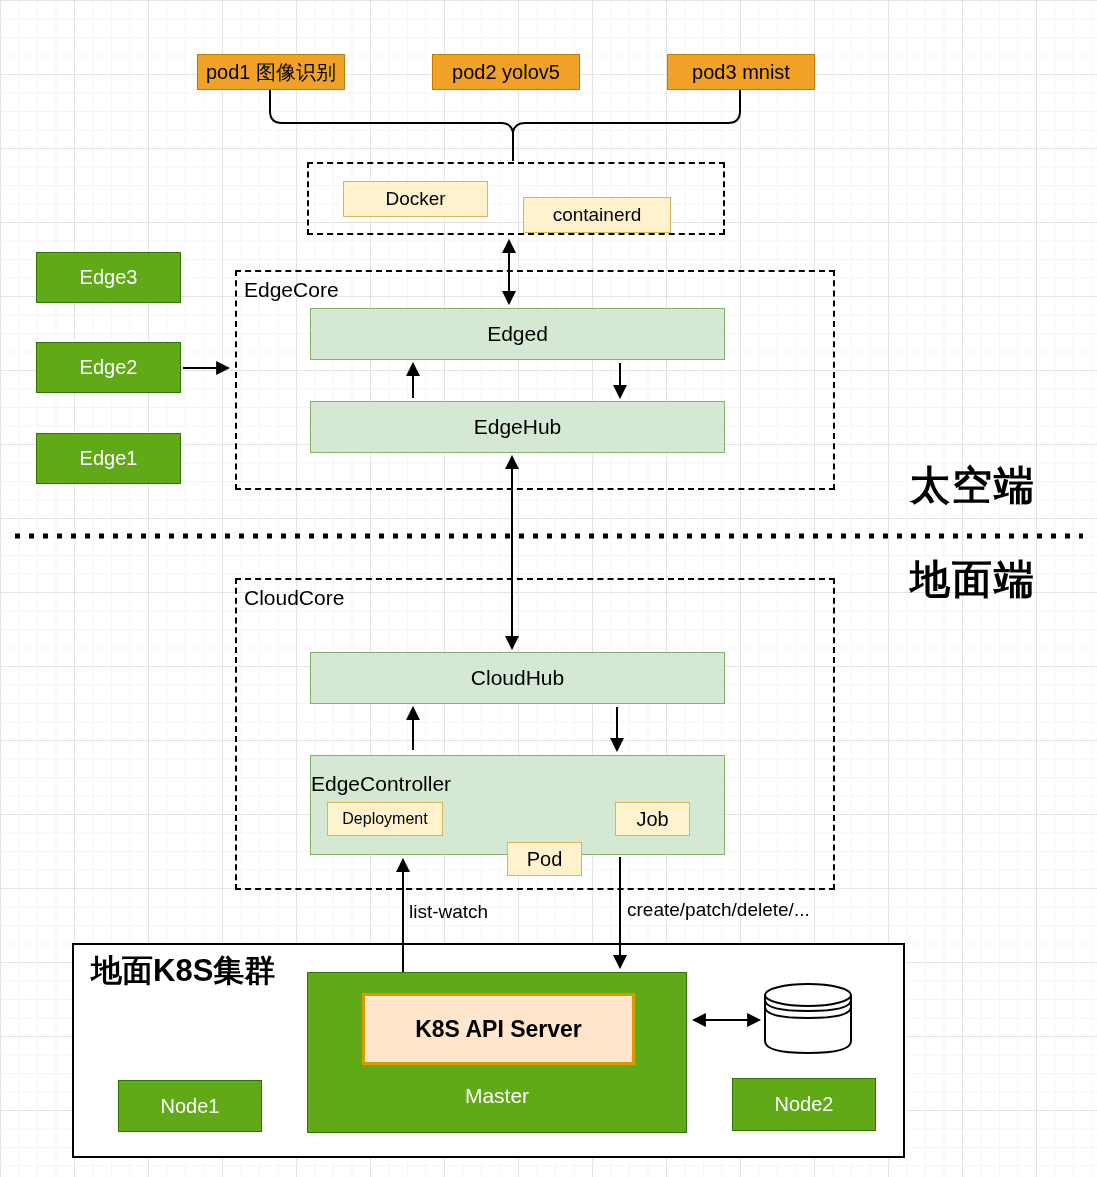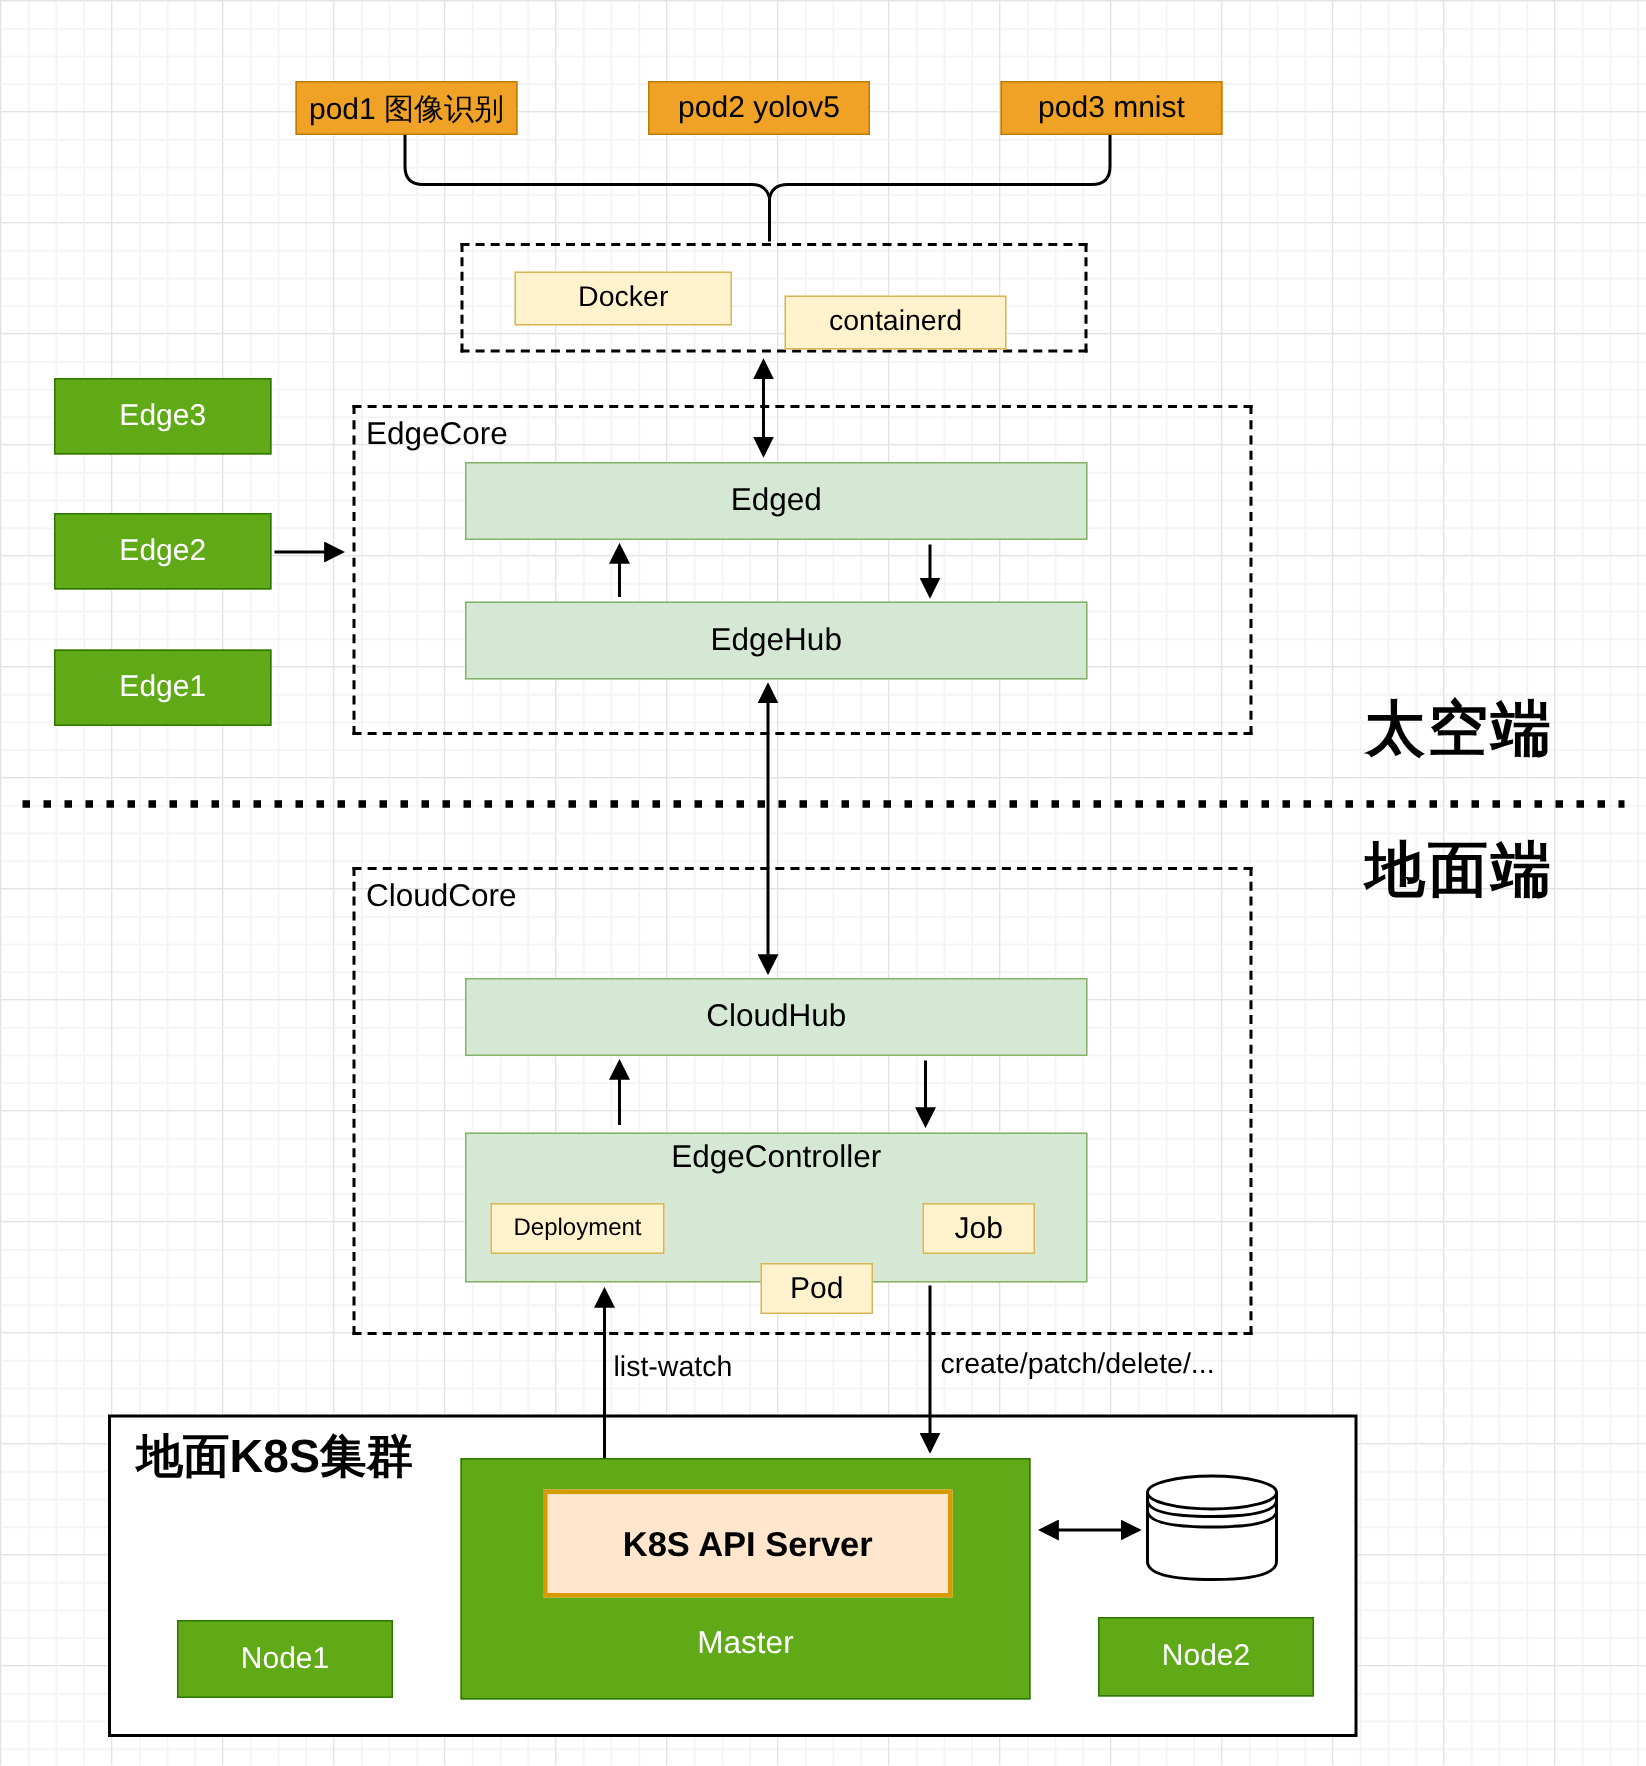--- a/index.html
+++ b/index.html
@@ -96,21 +96,21 @@
   <div class="abs box lt-green" style="left:310px;top:308px;width:415px;height:52px;">Edged</div>
   <div class="abs box lt-green" style="left:310px;top:401px;width:415px;height:52px;">EdgeHub</div>
 
   <div class="abs side-label" style="left:910px;top:458px;">太空端</div>
   <div class="abs side-label" style="left:910px;top:552px;">地面端</div>
 
   <div class="abs dashed-group" style="left:235px;top:578px;width:600px;height:312px;"></div>
   <div class="abs group-label" style="left:244px;top:586px;">CloudCore</div>
   <div class="abs box lt-green" style="left:310px;top:652px;width:415px;height:52px;">CloudHub</div>
   <div class="abs lt-green" style="left:310px;top:755px;width:415px;height:100px;z-index:2;">
-    <div style="text-align:center;font-size:21px;margin-top:4px;">EdgeController</div>
+    <div style="font-size:21px;margin-top:16px;">EdgeController</div>
   </div>
   <div class="abs box lt-yellow" style="left:327px;top:802px;width:116px;height:34px;font-size:16px;">Deployment</div>
   <div class="abs box lt-yellow" style="left:507px;top:802px;width:75px;height:34px;font-size:20px;margin-top:40px;">Pod</div>
   <div class="abs box lt-yellow" style="left:615px;top:802px;width:75px;height:34px;font-size:20px;">Job</div>
 
   <div class="abs flow-label" style="left:409px;top:901px;">list-watch</div>
   <div class="abs flow-label" style="left:627px;top:899px;">create/patch/delete/...</div>
 
   <div class="abs cluster" style="left:72px;top:943px;width:833px;height:215px;"></div>
   <div class="abs cluster-title" style="left:91px;top:950px;">地面K8S集群</div>

